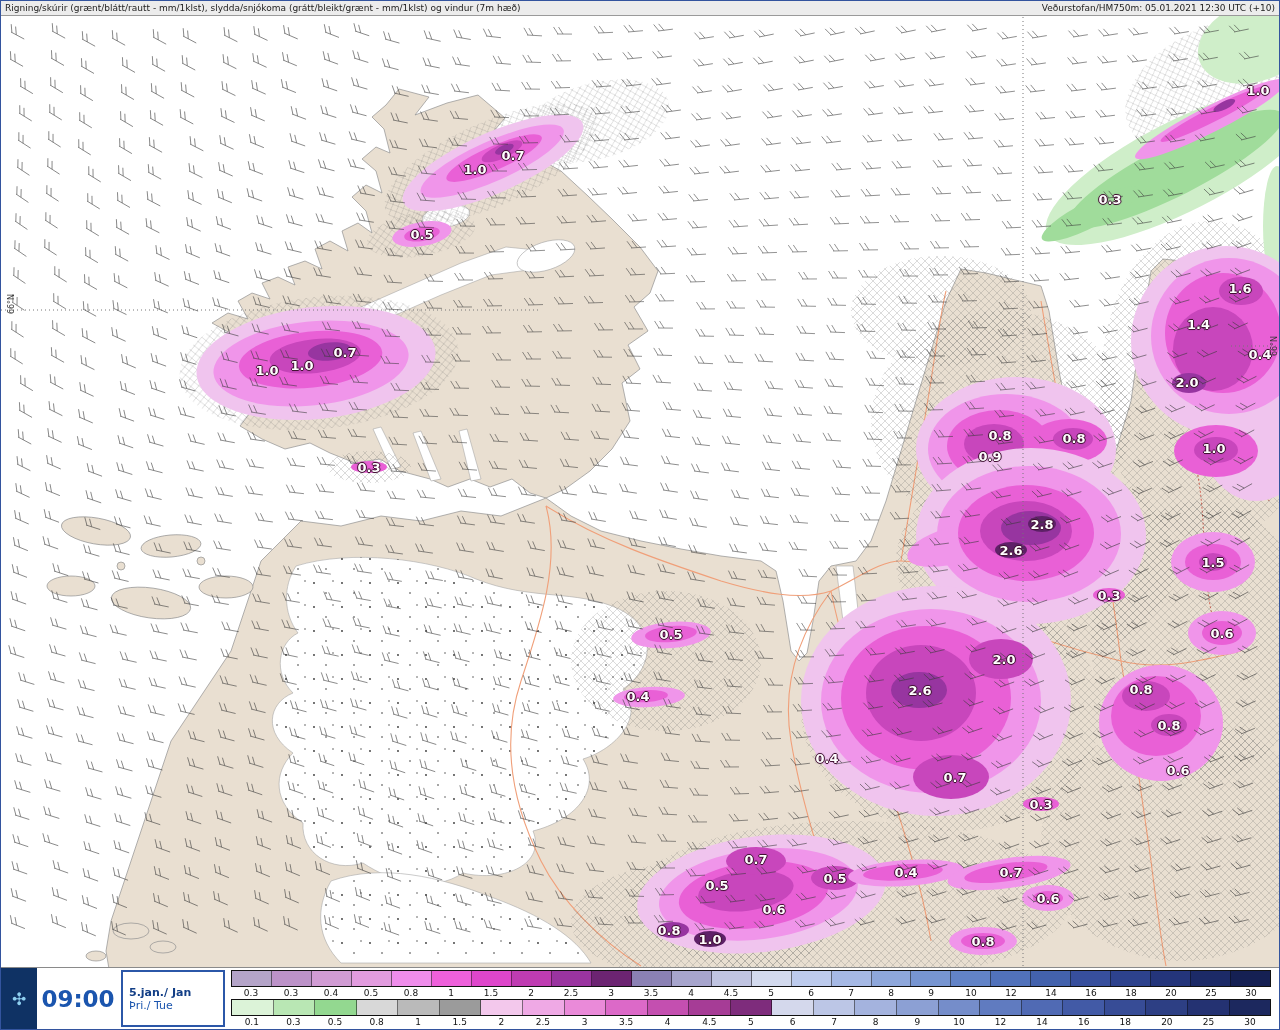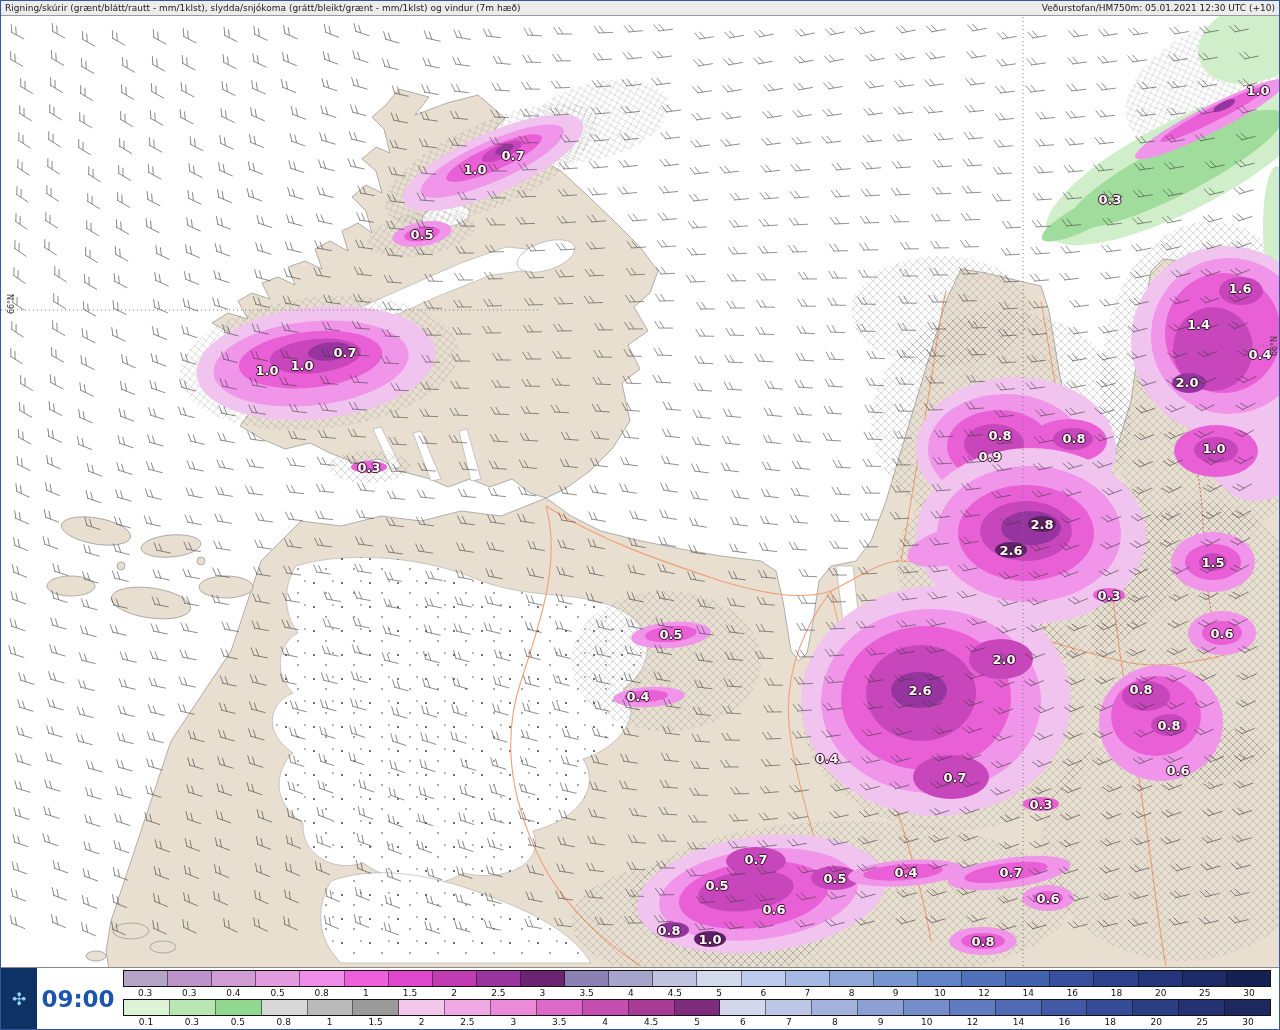--- a/index.html
+++ b/index.html
@@ -1570,20 +1570,24 @@
       <span class="glabel" style="left: 10px; top: 303px;">66°N</span>
       <span class="glabel" style="left: 1273px; top: 345px;">66°N</span>
     </div>
 </div>
 
 <div class="footer">
   <div class="brandbox">
     <span>✣</span>
   </div>
   <div class="timebox">09:00</div>
+  <div class="datebox">
+    <span class="dateline1">5.jan./ Jan</span>
+    <span class="dateline2">Þri./ Tue</span>
+  </div>
   <div class="legend">
       <div class="lbar">
         <span class="lcell" style="background: rgb(180, 164, 200);"></span>
         <span class="lcell" style="background: rgb(188, 146, 200);"></span>
         <span class="lcell" style="background: rgb(209, 156, 212);"></span>
         <span class="lcell" style="background: rgb(226, 156, 223);"></span>
         <span class="lcell" style="background: rgb(239, 141, 235);"></span>
         <span class="lcell" style="background: rgb(238, 96, 219);"></span>
         <span class="lcell" style="background: rgb(222, 70, 203);"></span>
         <span class="lcell" style="background: rgb(191, 60, 178);"></span>

